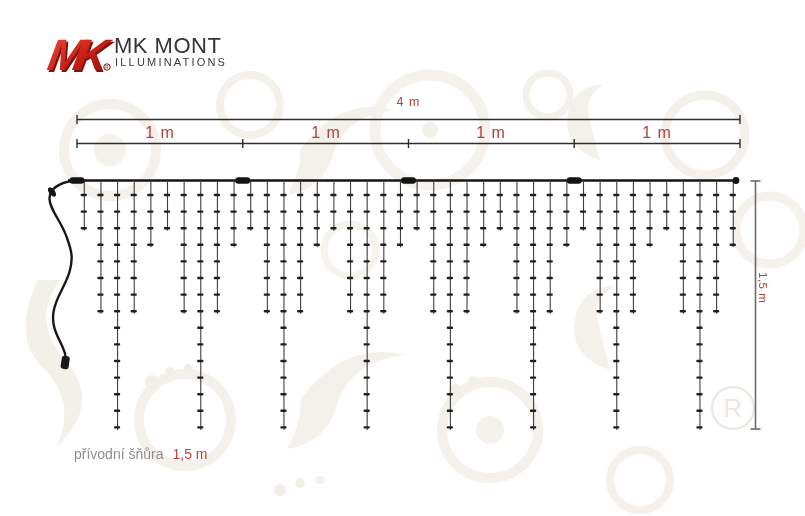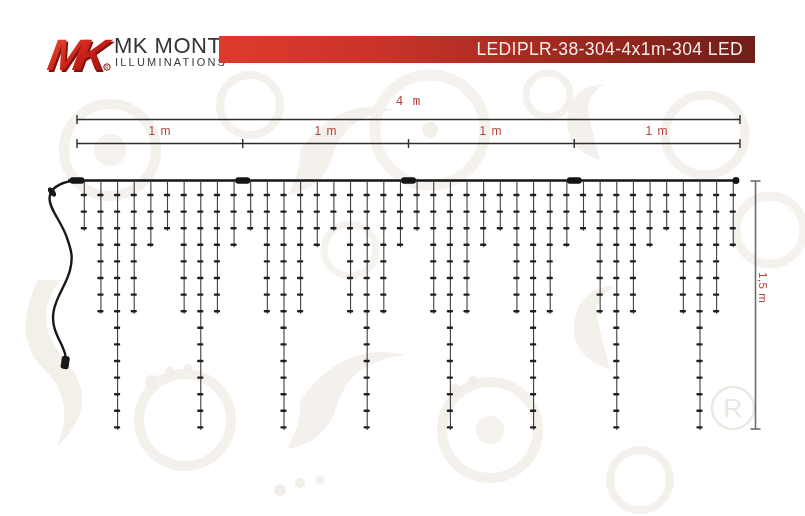--- a/index.html
+++ b/index.html
@@ -7,22 +7,22 @@
          font-family:"Liberation Sans",sans-serif;}
   .abs{position:absolute;}
   .brand-name{left:114px;top:33px;font-size:22px;font-weight:normal;letter-spacing:.5px;color:#343434;}
   .brand-sub{left:115px;top:56px;font-size:11px;letter-spacing:2.2px;color:#3a3a3a;}
   .banner{left:219px;top:36px;width:536px;height:27px;
           background:linear-gradient(90deg,#de3a2e 0%,#c93429 30%,#9a271f 68%,#6f1f1a 100%);
           display:flex;align-items:center;justify-content:flex-end;padding-right:12px;box-sizing:border-box;}
   .banner-text{color:#f3ede8;font-size:17.5px;letter-spacing:.4px;}
   
   .lbl-red{color:#b4423a;}
-  .lbl-4m{left:77px;top:95px;width:663px;text-align:center;font-size:12.5px;letter-spacing:1px;font-family:Liberation Mono, monospace;}
-  .lbl-1m{top:124px;width:166px;text-align:center;font-size:12px;letter-spacing:1px;}
+  .lbl-4m{left:77px;top:95px;width:663px;text-align:center;font-size:12.5px;letter-spacing:1px;}
+  .lbl-1m{top:124px;width:166px;text-align:center;font-size:16px;letter-spacing:1px;}
   .lbl-1m.s0{left:77px;} .lbl-1m.s1{left:243px;} .lbl-1m.s2{left:408px;} .lbl-1m.s3{left:574px;}
   .lbl-height{left:757px;top:272px;height:64px;writing-mode:vertical-rl;
               font-size:11.5px;letter-spacing:.5px;}
   .cord-label{left:74px;top:446px;font-size:14px;color:#8f8f8f;}
   .cord-label .val{color:#c0443c;margin-left:9px;}
   .diagram-svg{left:0;top:0;width:805px;height:516px;}
 </style>
 </head>
 <body>
 
@@ -452,24 +452,24 @@
         <rect x="69.5" y="177.2" width="15" height="6.6" rx="3.2" fill="#141414"></rect>
         <rect x="235.25" y="177.2" width="15" height="6.6" rx="3.2" fill="#141414"></rect>
         <rect x="401" y="177.2" width="15" height="6.6" rx="3.2" fill="#141414"></rect>
         <rect x="566.75" y="177.2" width="15" height="6.6" rx="3.2" fill="#141414"></rect>
         <circle cx="736" cy="180.5" r="3.4" fill="#141414"></circle>
       </g>
   </svg>
 
   <div class="abs brand-name">MK MONT</div>
   <div class="abs brand-sub">ILLUMINATIONS</div>
-  <div class="abs banner">
-    <span class="banner-text">LEDIPLR-38-304-4x1m-304 LED</span>
-  </div>
 
   <div class="abs lbl-red lbl-4m">4 m</div>
   <div class="abs lbl-red lbl-1m s0">1 m</div>
   <div class="abs lbl-red lbl-1m s1">1 m</div>
   <div class="abs lbl-red lbl-1m s2">1 m</div>
   <div class="abs lbl-red lbl-1m s3">1 m</div>
   <div class="abs lbl-red lbl-height">1,5 m</div>
+  <div class="abs cord-label">
+    <span>přívodní šňůra</span><span class="val">1,5 m</span>
+  </div>
 
 </div>
 
 </body></html>

